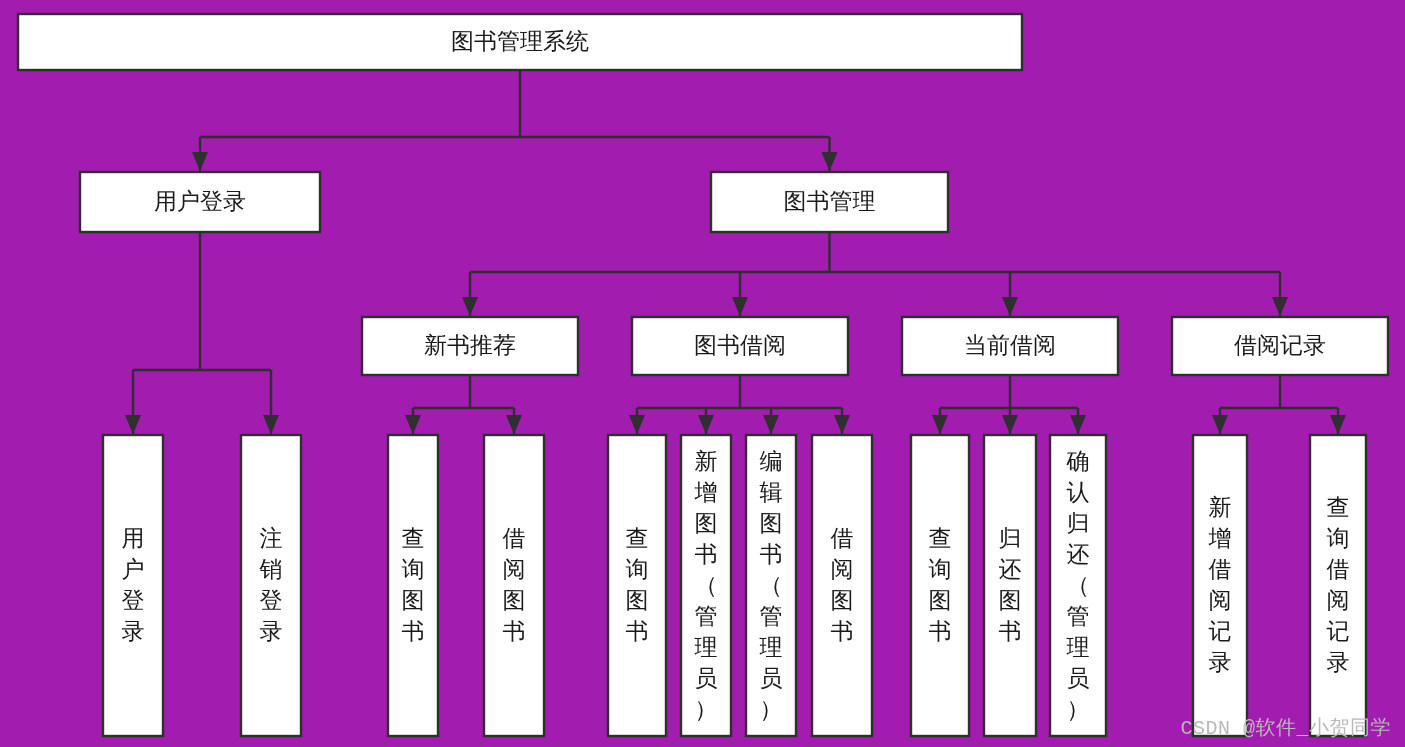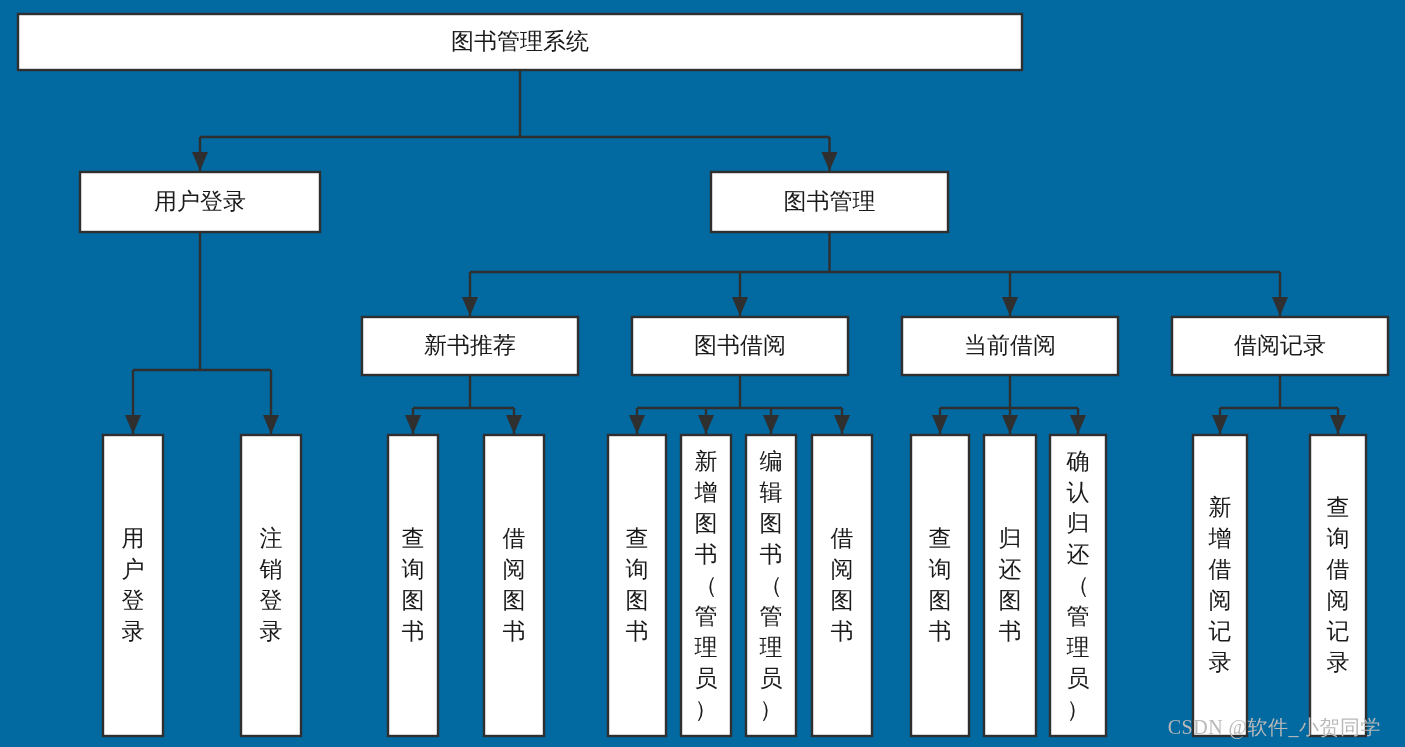--- a/index.html
+++ b/index.html
@@ -7,21 +7,21 @@
     padding: 0;
     background: #ffffff;
   }
   body {
     font-family: "Liberation Sans", "DejaVu Sans", sans-serif;
   }
   #diagram-root {
     position: relative;
     width: 1405px;
     height: 747px;
-    background: #0369a1;
+    background: #a21caf;
     overflow: hidden;
   }
   svg.flow {
     position: absolute;
     left: 0;
     top: 0;
     width: 1405px;
     height: 747px;
   }
   .node-box {
@@ -50,23 +50,23 @@
   .node-label-v {
     font-family: "Liberation Sans", "DejaVu Sans", sans-serif;
     font-size: 23px;
     fill: #1a1a1a;
     text-anchor: middle;
     dominant-baseline: middle;
     white-space: pre;
   }
   .watermark {
     position: absolute;
-    right: 24px;
+    right: 14px;
     bottom: 6px;
-    font-family: Liberation Serif, serif;
+    font-family: Liberation Mono, monospace;
     font-size: 20px;
     color: #b9b9b9;
     letter-spacing: 0.5px;
     user-select: none;
     pointer-events: none;
   }
 </style>
 </head>
 <body>
 

